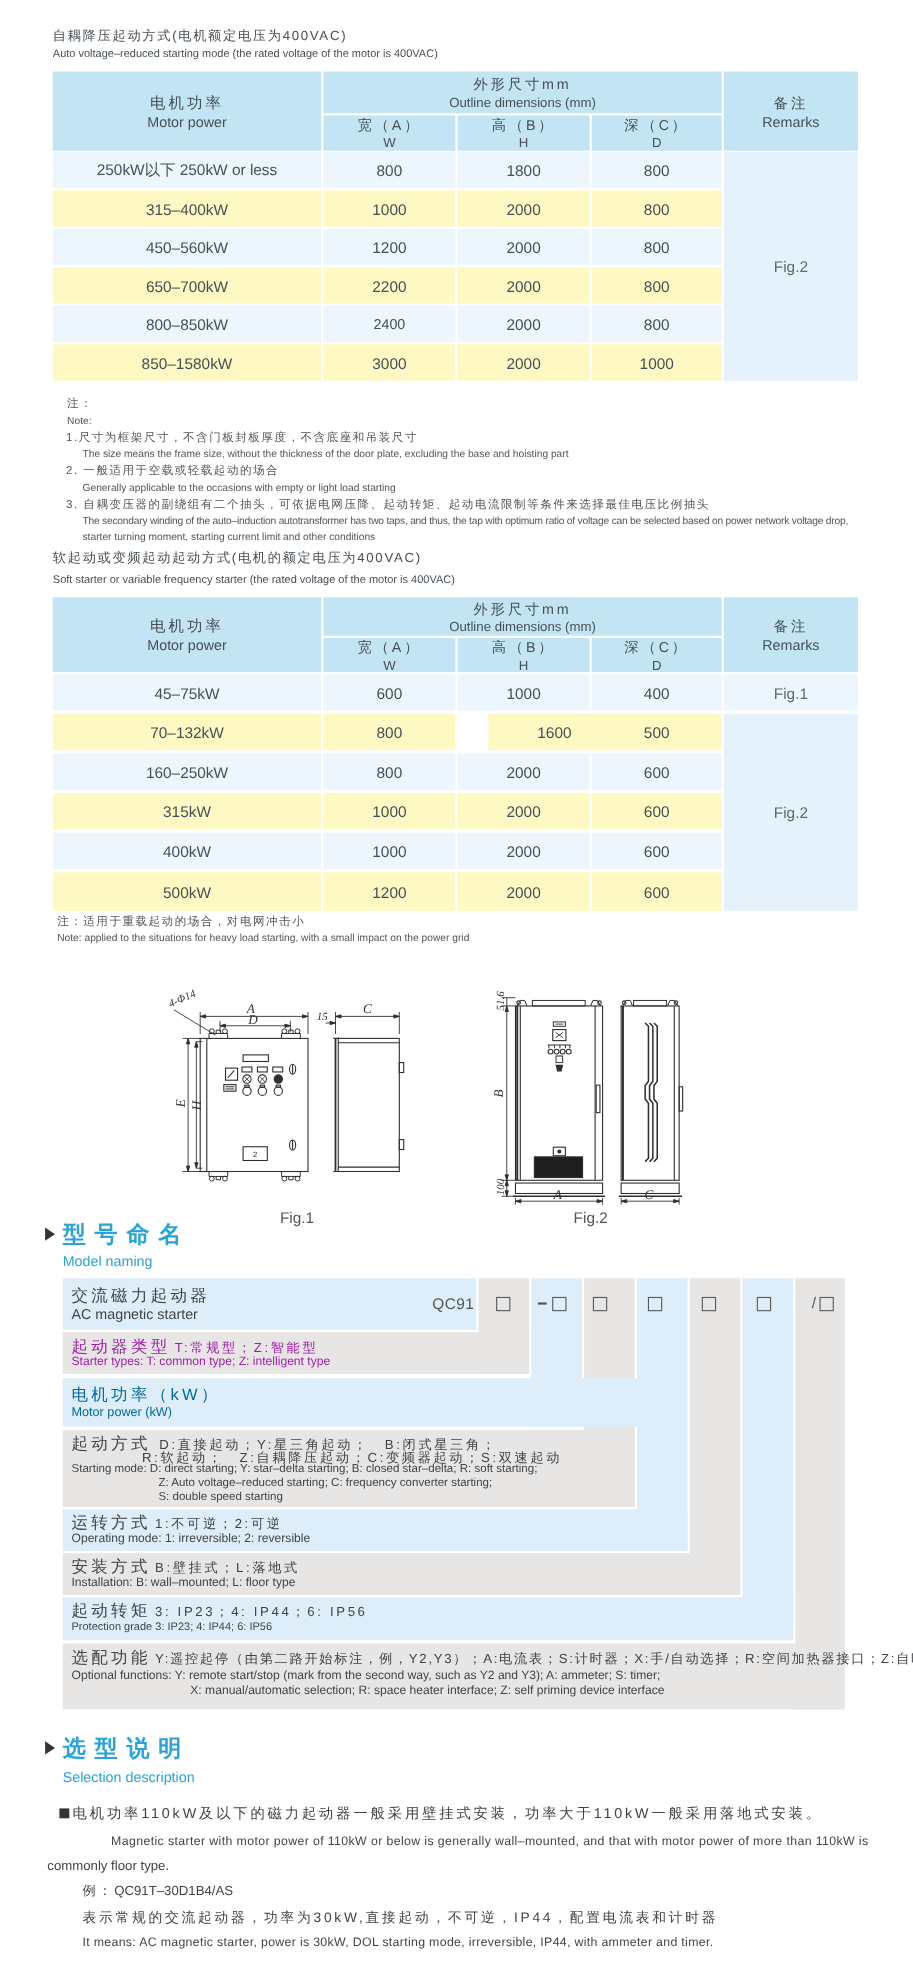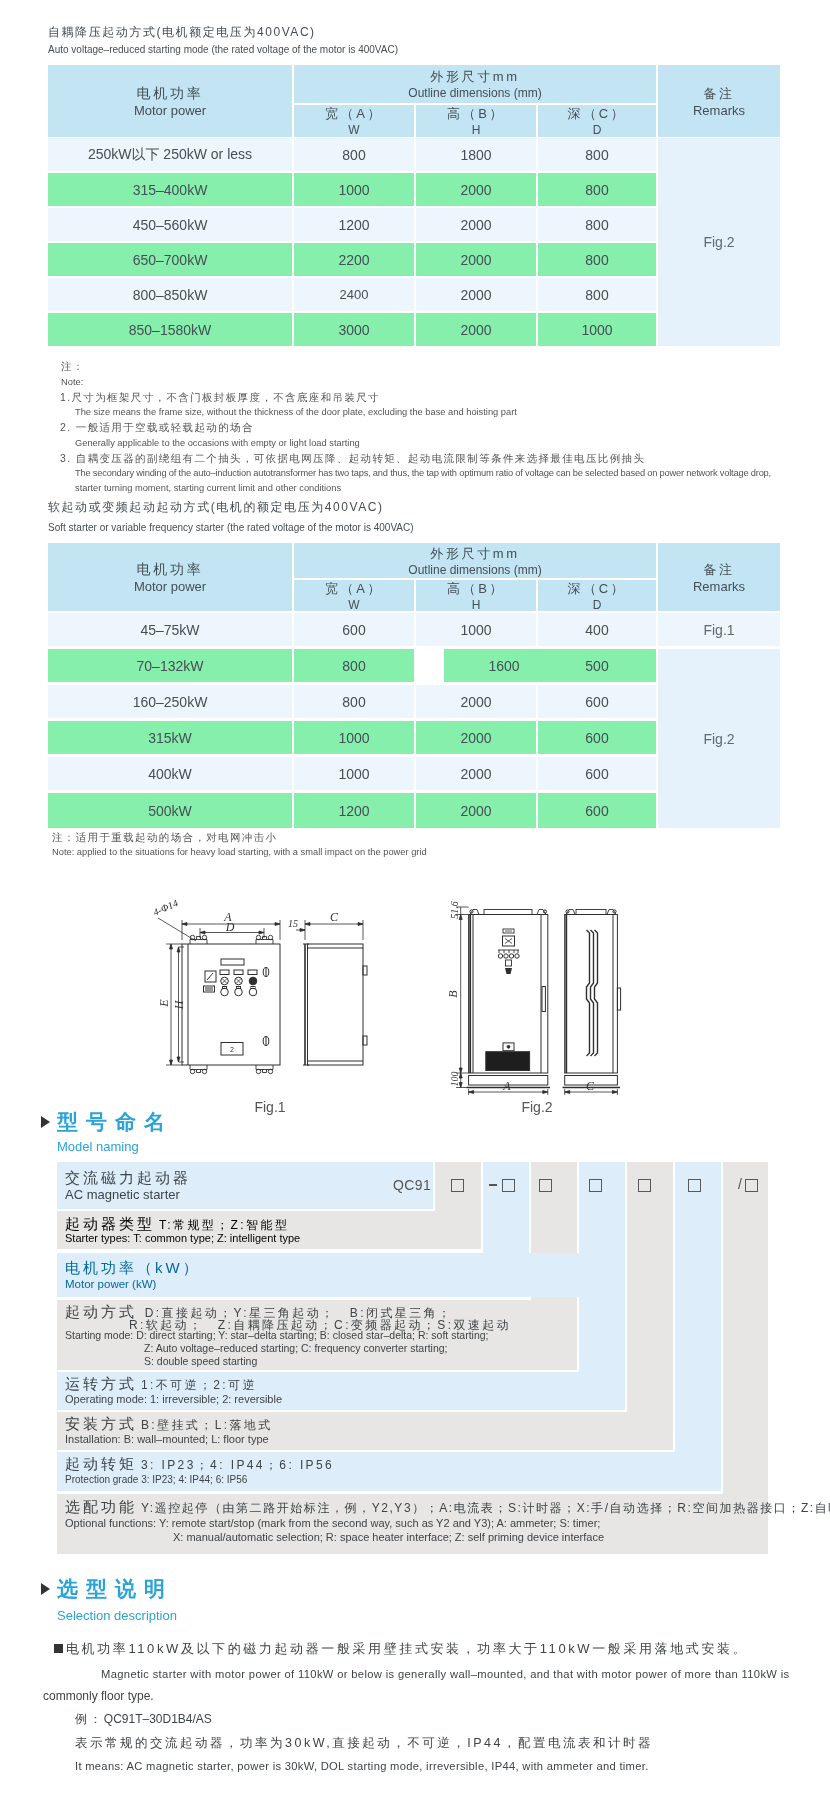--- a/index.html
+++ b/index.html
@@ -3,21 +3,21 @@
 <meta charset="utf-8">
 <style>
 html,body{margin:0;padding:0;background:#fff;}
 #page{position:relative;width:830px;height:1797px;background:#fff;overflow:hidden;
   font-family:"Liberation Sans",sans-serif;color:#454f56;}
 .abs{position:absolute;}
 .zh{letter-spacing:.20em;}
 .cell{position:absolute;display:flex;flex-direction:column;align-items:center;justify-content:center;text-align:center;}
 .hdr{background:#c2e4f3;}
 .rA{background:#edf6fc;}
-.rB{background:#86efac;}
+.rB{background:#fef9c3;}
 .rem{background:#e5f2fb;}
 .nblue{background:#ddeefa;}
 .ngray{background:#e7e6e4;}
 .note{font-size:10.5px;color:#555;white-space:nowrap;}
 .note.zh{letter-spacing:.13em;}
 .noteen{font-size:9.3px;color:#555;white-space:nowrap;position:absolute;}
 .h2{color:#2aa3d8;font-weight:bold;font-size:21px;}
 .h2e{color:#2aa3d8;font-size:13px;}
 </style>
 </head>
@@ -504,21 +504,21 @@
 <div class="abs nblue" style="left:675px;top:1162px;width:46px;height:329px;"></div>
 
 <div class="abs ngray" style="left:723px;top:1162px;width:45px;height:392px;"></div>
 
 <div class="abs nblue" style="left:57px;top:1162px;width:376px;height:47px;color:#3f4447;">
   <div class="abs zh" style="left:8px;top:7px;font-size:15px;">交流磁力起动器</div>
   <div class="abs" style="left:8px;top:25px;font-size:13px;">AC magnetic starter</div>
   <div class="abs" style="left:336px;top:15px;font-size:14px;letter-spacing:.4px;color:#555;">QC91</div>
 </div>
 
-<div class="abs ngray" style="left:57px;top:1211px;width:424px;height:38px;color:#000000;">
+<div class="abs ngray" style="left:57px;top:1211px;width:424px;height:38px;color:#a21caf;">
   <div class="abs" style="left:8px;top:4px;font-size:14px;white-space:nowrap;"><span class="zh" style="font-size:15px;">起动器类型</span> <span class="zh" style="font-size:12px;">T:常规型；Z:智能型</span></div>
   <div class="abs" style="left:8px;top:21px;font-size:11px;white-space:nowrap;">Starter types: T: common type; Z: intelligent type</div>
 </div>
 
 <div class="abs nblue" style="left:57px;top:1253px;width:532px;height:44px;color:#0369a1;text-align:center;">
   <div class="abs zh" style="left:8px;top:6px;font-size:15px;">电机功率（kW）</div>
   <div class="abs" style="left:8px;top:25px;font-size:11.5px;">Motor power (kW)</div>
 </div>
 
 <div class="abs ngray" style="left:57px;top:1300px;width:520px;height:70px;color:#3f4447;">

